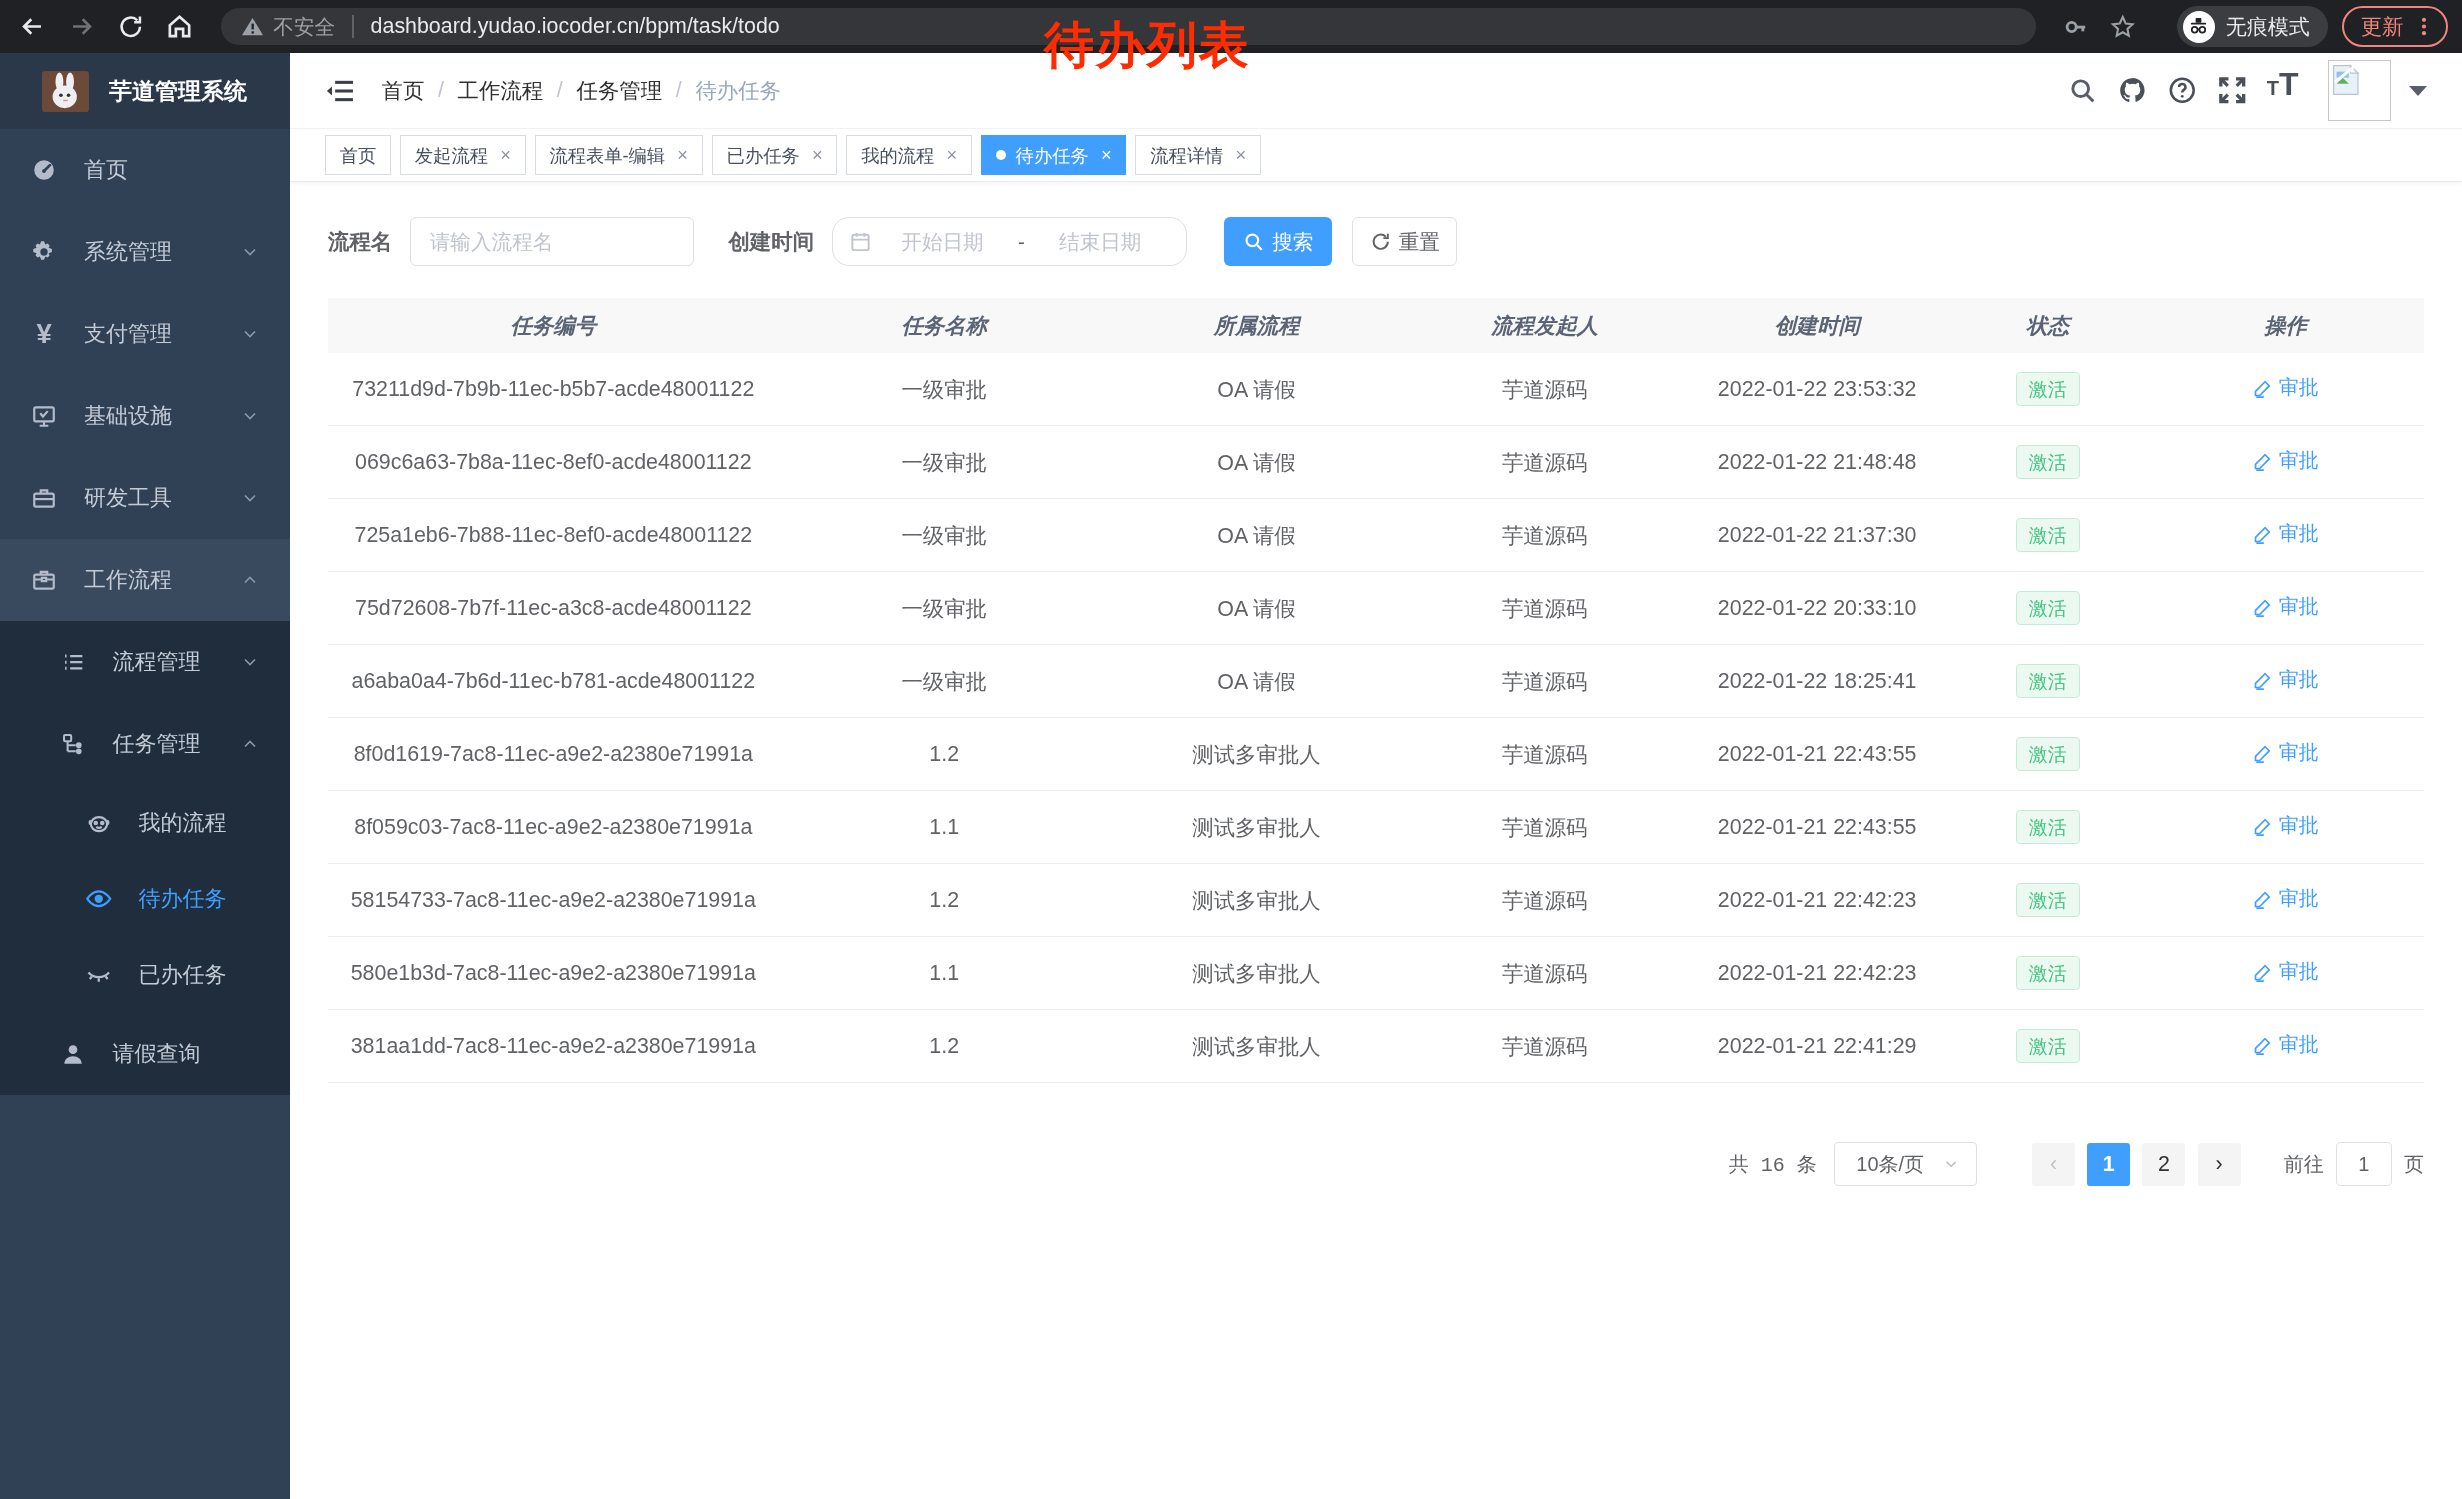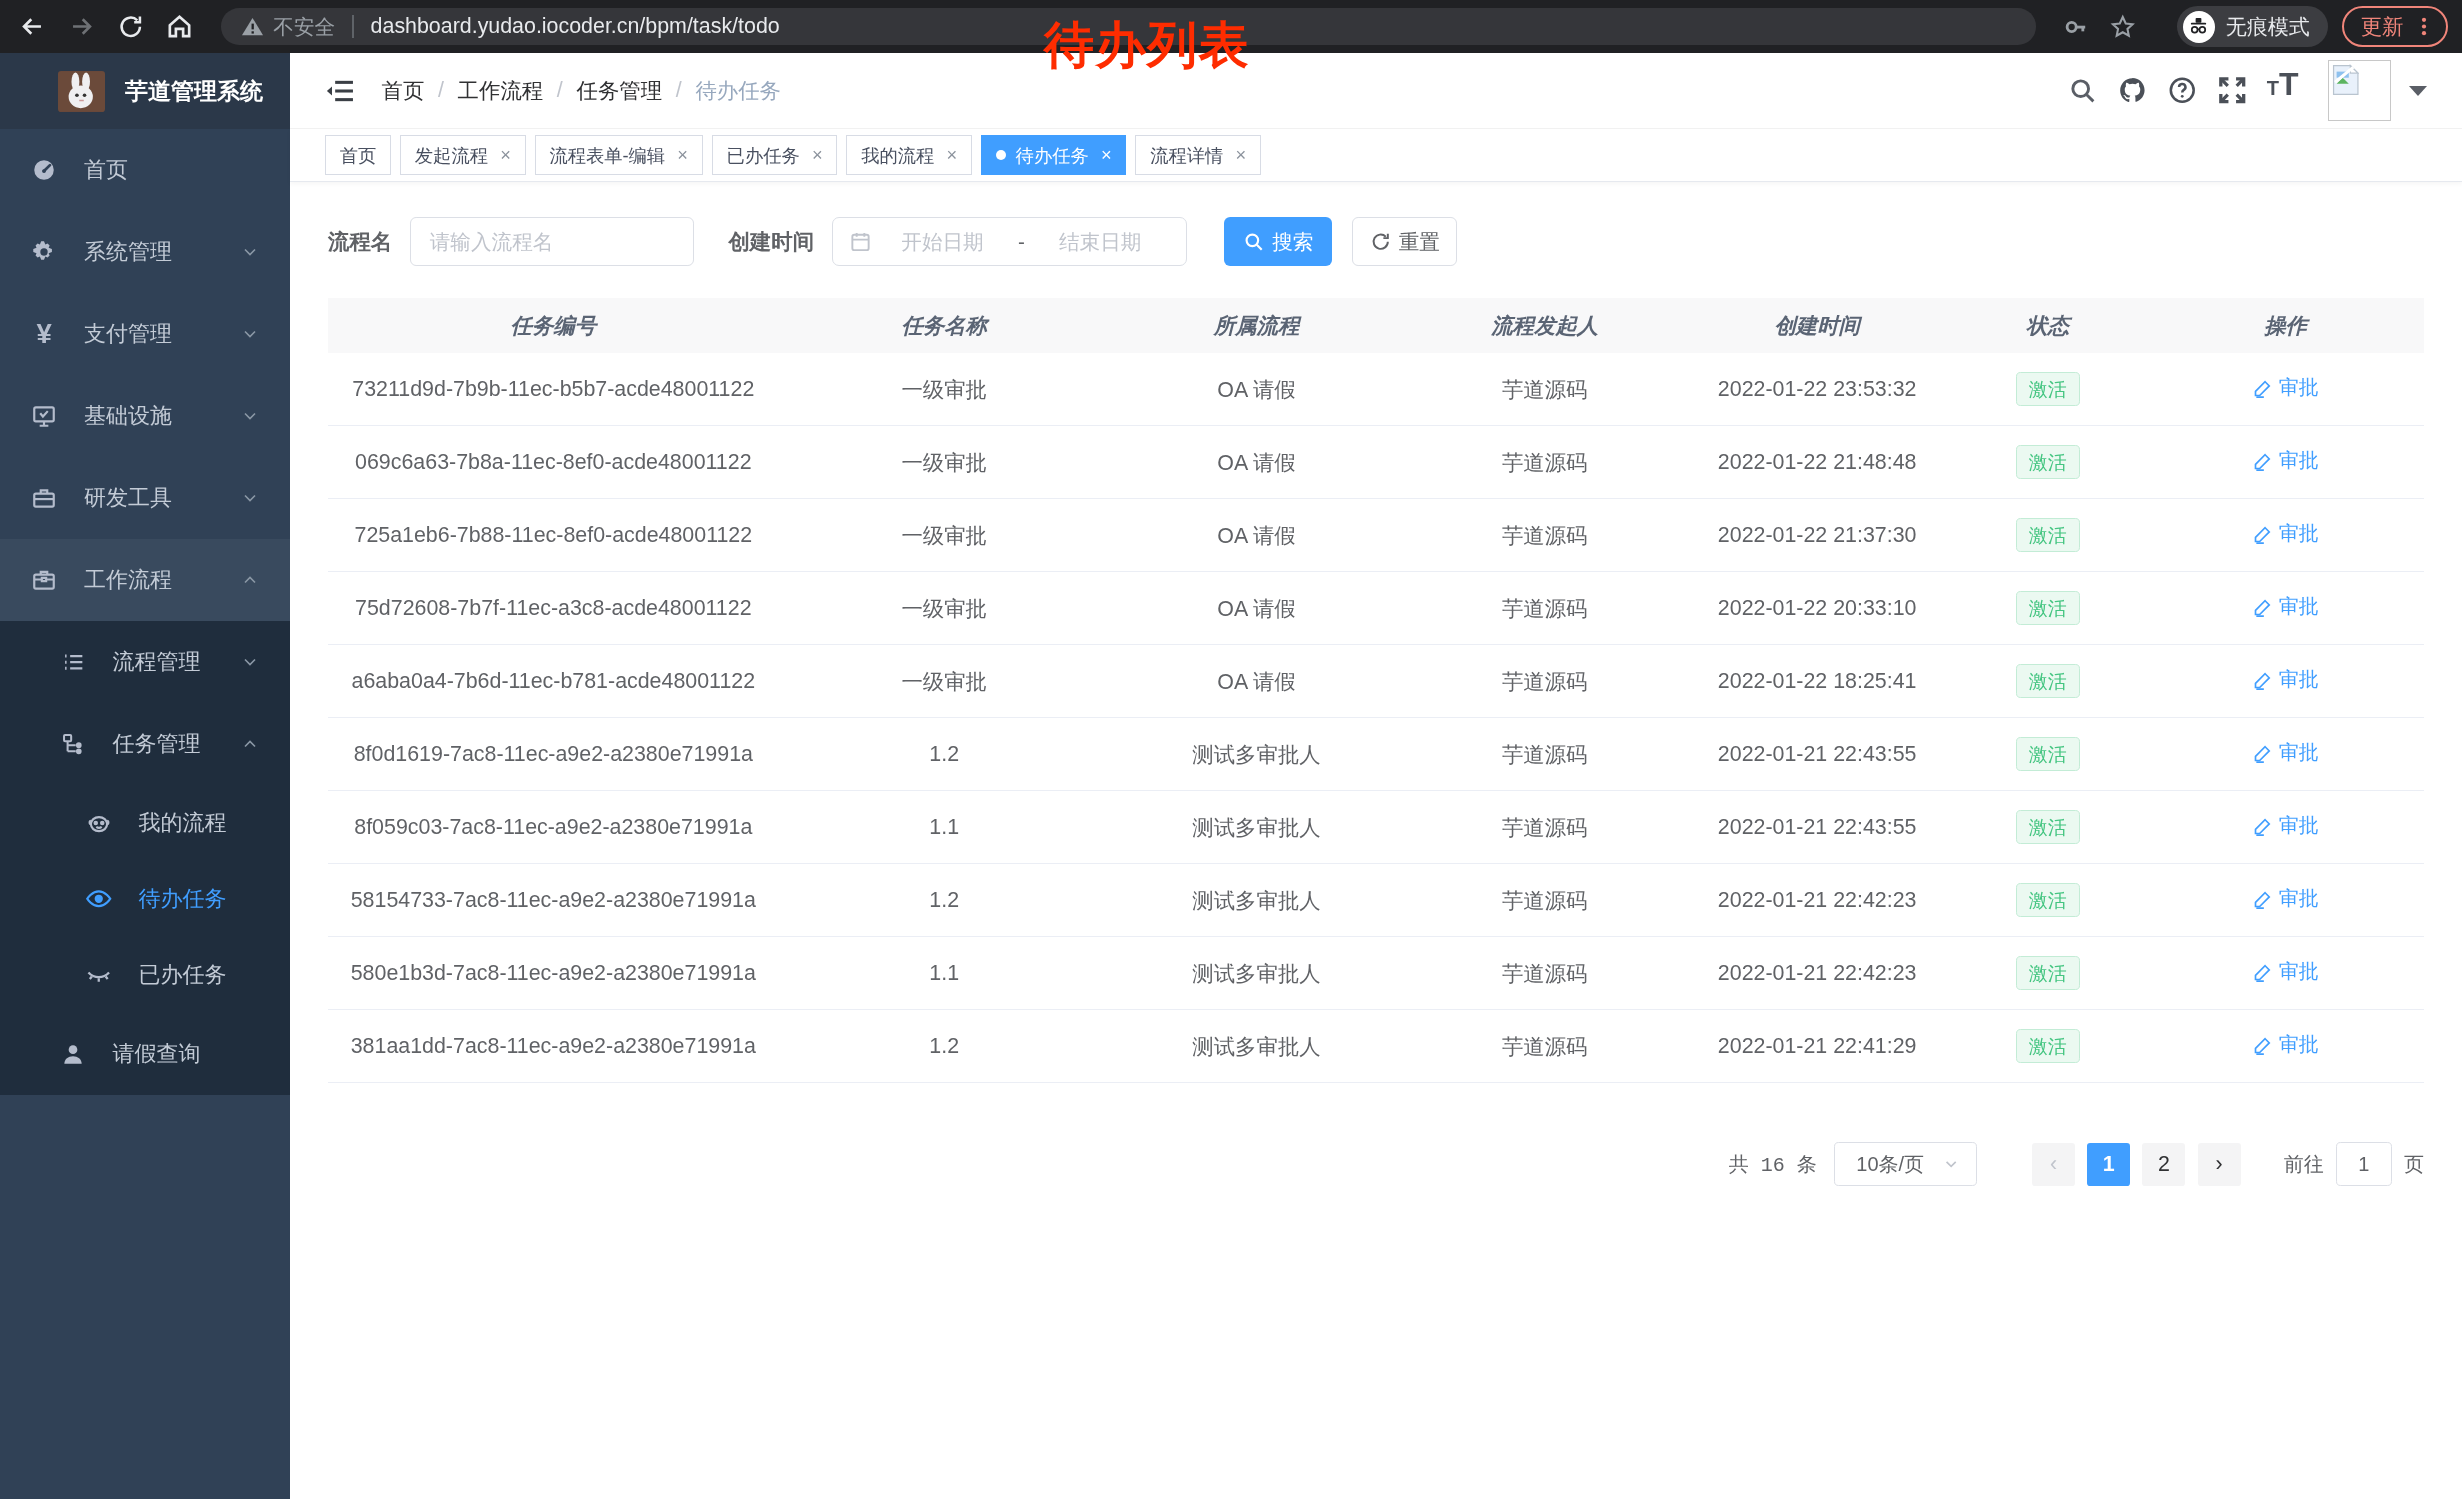--- a/index.html
+++ b/index.html
@@ -24,21 +24,21 @@
   .chrome-right{ display:flex; align-items:center; }
   .incog-pill{ display:flex; align-items:center; background:#3c3d41; border-radius:20.6px; height:41px; padding:0 18.3px 0 6.1px; margin-left:23px; }
   .incog-circ{ width:32px; height:32px; border-radius:50%; background:#fff; display:flex; align-items:center; justify-content:center; margin-right:10.7px; }
   .incog-label{ color:#e8eaed; font-size:21px; }
   .update-pill{ display:flex; align-items:center; border:2.3px solid #f0857a; border-radius:20.6px; height:41px; padding:0 12.2px 0 17px; margin-left:13.7px; color:#f0857a; }
   .update-label{ font-size:21.4px; margin-right:10.7px; }
   
   .app{ position:absolute; top:53px; left:0; width:2462px; height:1446px; display:flex; }
   
   .sidebar{ width:290px; background:#304156; height:100%; flex:none; color:#c3cbd6; }
-  .logo-row{ height:76px; background:#2b3849; display:flex; align-items:center; padding-left:58px; }
+  .logo-row{ height:76px; background:#2b3849; display:flex; align-items:center; padding-left:42px; }
   .logo-img{ width:47px; height:41px; border-radius:3.1px; overflow:hidden; flex:none; }
   .logo-title{ color:#fff; font-size:23px; font-weight:bold; margin-left:20px; white-space:nowrap; }
   .menu-item{ display:flex; align-items:center; height:82px; cursor:pointer; font-size:22px; color:#c3cbd6; }
   .menu-item .mi-icon{ width:27.5px; height:27.5px; flex:none; display:flex; align-items:center; justify-content:center; color:#b4bccc; }
   .menu-item .mi-label{ margin-left:26px; flex:1; white-space:nowrap; }
   .menu-item .mi-caret{ margin-right:30.5px; color:#8a97a5; display:flex; }
   .lv1{ padding-left:30.5px; }
   .lv2{ padding-left:59px; }
   .lv3{ padding-left:85px; height:76px; }
   .parent-active{ background:#394a5e; }
@@ -66,21 +66,21 @@
   .tab.active .tab-dot{ display:inline-block; width:10.7px; height:10.7px; border-radius:50%; background:#fff; margin-right:9.2px; }
   .tab .tab-close{ display:none; margin-left:12.2px; font-size:18.3px; color:#8c939d; }
   .tab.closable .tab-close{ display:inline; }
   .tab.active .tab-close{ color:#fff; }
   
   .content{ padding:35px 38px 0 38px; flex:1; }
   .filter-row{ display:flex; align-items:center; height:49px; }
   .f-label{ font-size:21.4px; font-weight:bold; color:#606266; margin-right:18.3px; white-space:nowrap; }
   .f-input{ width:284px; height:49px; border:1.5px solid #dcdfe6; border-radius:6.1px; display:flex; align-items:center; padding:0 18.3px; color:#c0c4cc; font-size:20.6px; background:#fff; }
   .f-time-label{ margin-left:34px; }
-  .date-range{ width:355px; height:49px; border:1.5px solid #dcdfe6; border-radius:7px; display:flex; align-items:center; padding:0 15.3px; color:#c0c4cc; font-size:20.6px; background:#fff; }
+  .date-range{ width:355px; height:49px; border:1.5px solid #dcdfe6; border-radius:17px; display:flex; align-items:center; padding:0 15.3px; color:#c0c4cc; font-size:20.6px; background:#fff; }
   .date-range .dr-start,.date-range .dr-end{ flex:1; text-align:center; }
   .date-range .dr-sep{ color:#606266; padding:0 4.6px; }
   .btn{ height:49px; border-radius:6.1px; display:inline-flex; align-items:center; justify-content:center; font-size:20.6px; cursor:pointer; }
   .btn-search{ width:108px; background:#409eff; color:#fff; border:none; margin-left:37px; }
   .btn-reset{ width:105px; background:#fff; color:#606266; border:1.5px solid #dcdfe6; margin-left:20px; }
   .btn svg{ margin-right:7.6px; }
   
   .task-table{ margin-top:32px; width:100%; font-size:21.4px; color:#606266; }
   .t-head{ display:flex; background:#f8f8f9; height:55px; align-items:center; font-weight:bold; color:#5a6474;font-style:italic; }
   .t-row{ display:flex; height:73px; align-items:center; border-bottom:1.5px solid #ebeef5; background:#fff; }

